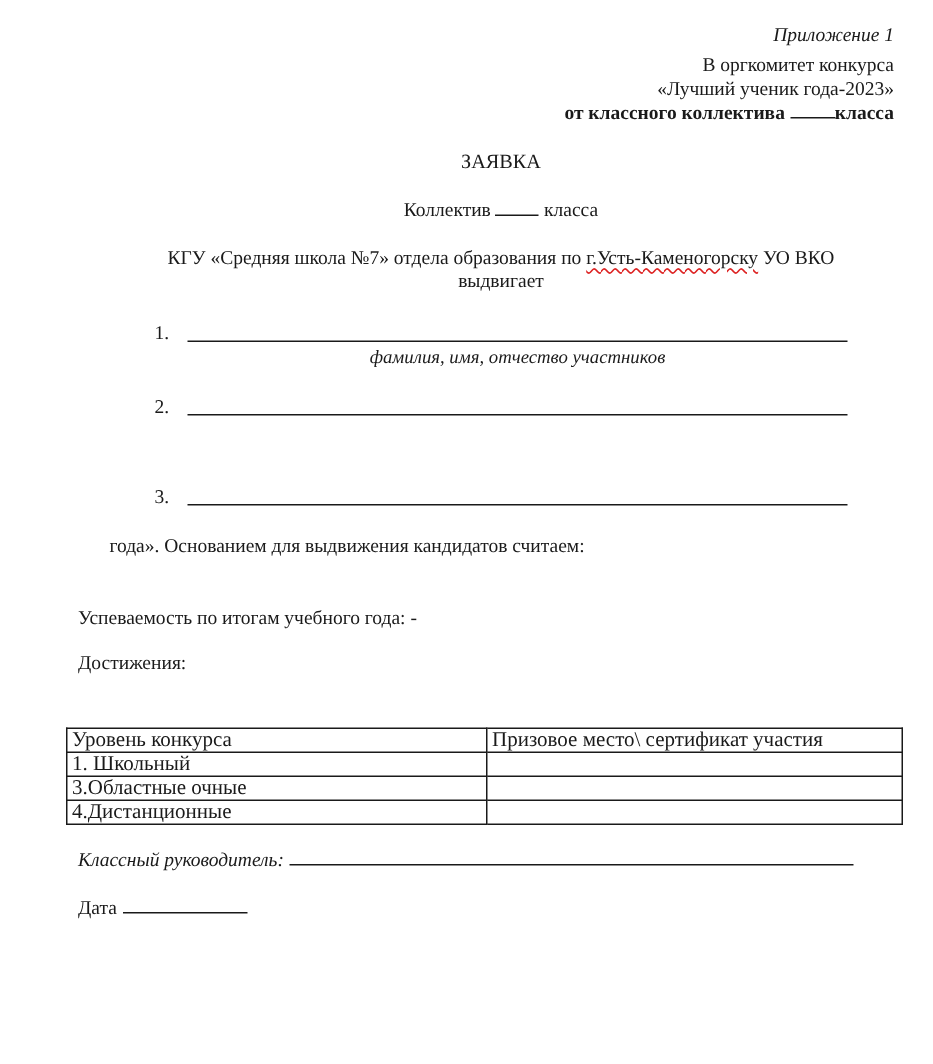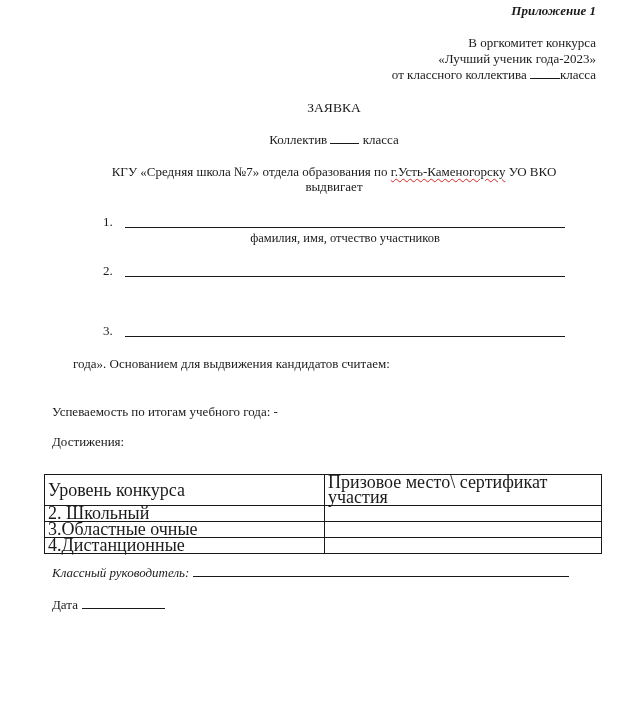--- a/index.html
+++ b/index.html
@@ -11,27 +11,27 @@
       width: 622px;
       height: 709px;
       position: relative;
       overflow: hidden;
       font-family: "Liberation Serif", "DejaVu Serif", serif;
       color: #1a1a1a;
       font-size: 13px;
     }
     .abs { position: absolute; white-space: nowrap; }
     .appendix {
-      right: 26px; top: 3px;
-      font-style: italic; font-weight: bold; font-size: 13px; margin-left: 42px;
+      right: 26px; top: 15px;
+      font-style: italic; font-weight: normal; font-size: 13px; margin-left: 42px;
     }
     .addr { right: 26px; text-align: right; font-size: 13px; line-height: 16px; }
     .addr1 { top: 35px; }
     .addr2 { top: 51px; }
-    .addr3 { top: 67px; }
+    .addr3 { top: 67px; font-weight: bold; }
     .blank {
       display: inline-block;
       border-bottom: 1.3px solid #1a1a1a;
       height: 11px;
       vertical-align: baseline;
     }
     .title { left: 0; width: 668px; text-align: center; top: 100px; font-size: 13.5px; }
     .collective { left: 0; width: 668px; text-align: center; top: 132px; }
     .school { left: 80px; width: 508px; text-align: center; top: 164px; white-space: normal; line-height: 15px; }
     .spell {
@@ -47,36 +47,36 @@
     .line {
       position: absolute;
       left: 125px; width: 440px;
       border-top: 1.6px solid #1a1a1a;
     }
     .line1 { top: 227px; }
     .line2 { top: 276px; }
     .line3 { top: 336px; }
     .caption {
       left: 125px; width: 440px; text-align: center; top: 231px;
-      font-size: 12.5px;
+      font-style: italic; font-size: 12.5px;
     }
     .para {
       left: 73px; width: 523px; top: 356px;
       white-space: normal; text-align: justify; line-height: 15px;
     }
     .para .l1 { display: block; text-align-last: justify; word-spacing: 3px; }
     .para .l2 { display: block; }
     .perf { left: 52px; top: 404px; }
     .ach { left: 52px; top: 434px; }
     table.levels {
       position: absolute;
-      left: 44px; top: 474px;
+      left: 44px; top: 485px;
       width: 558px;
       border-collapse: collapse;
-      font-size: 18px;
+      font-size: 14px;
     }
     table.levels td {
       border: 1.2px solid #1a1a1a;
       padding: 0 3px;
       height: 15px;
       line-height: 15px;
       vertical-align: middle;
     }
     table.levels td.c1 { width: 273px; }
     .teacher { left: 52px; top: 565px; font-style: italic; }
@@ -123,21 +123,21 @@
 <div class="abs perf">Успеваемость по итогам  учебного года: -</div>
 <div class="abs ach">Достижения:</div>
 
 <table class="levels">
   <tbody>
       <tr>
     <td class="c1">Уровень конкурса</td>
     <td>Призовое место\ сертификат участия</td>
   </tr>
   <tr>
-    <td class="c1">2. Школьный</td>
+    <td class="c1">1. Школьный</td>
     <td></td>
   </tr>
   <tr>
     <td class="c1">3.Областные очные</td>
     <td></td>
   </tr>
   <tr>
     <td class="c1">4.Дистанционные</td>
     <td></td>
   </tr>

